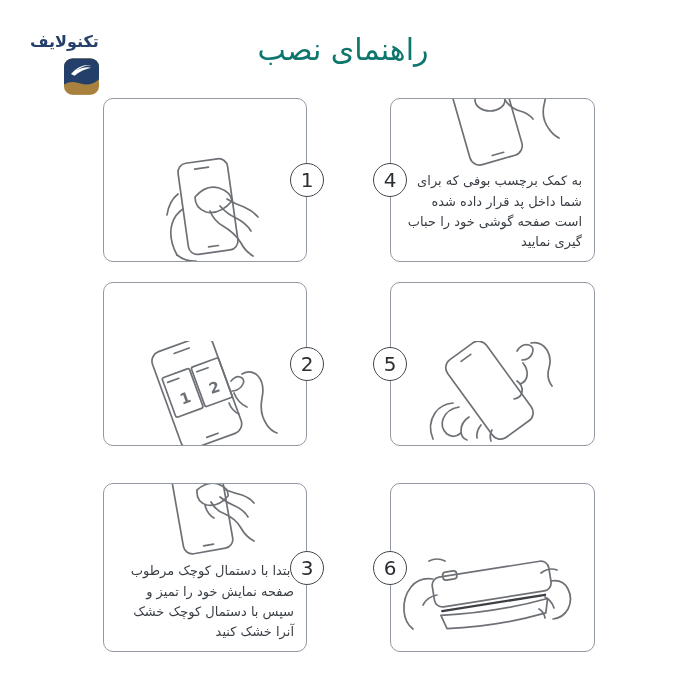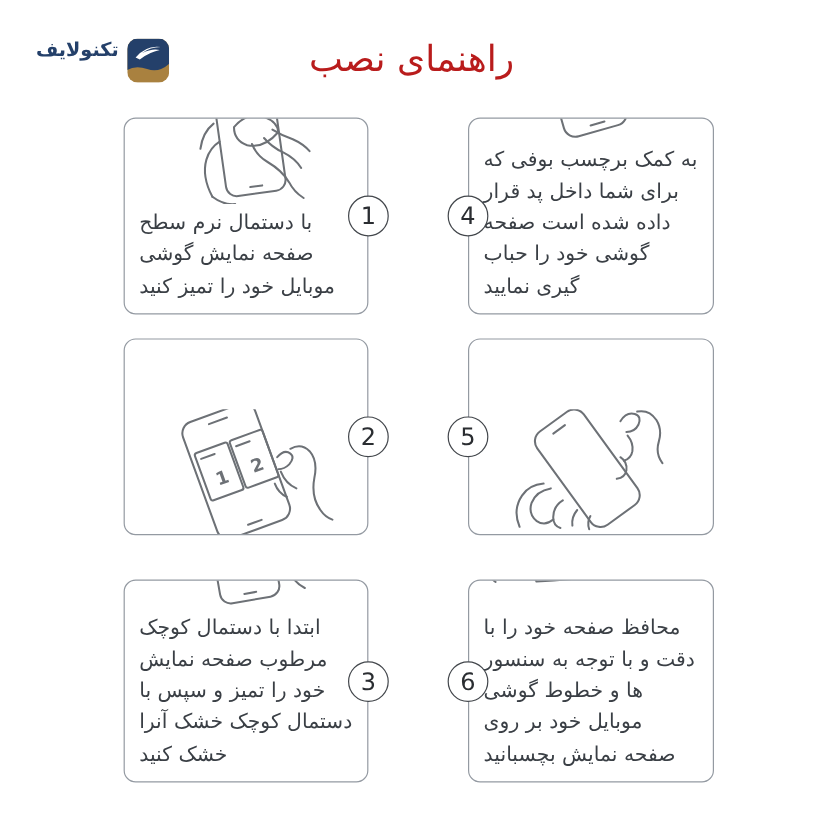--- a/index.html
+++ b/index.html
@@ -5,26 +5,26 @@
   * { margin:0; padding:0; box-sizing:border-box; }
   html, body { background:#ffffff; }
   body {
     width:686px; height:686px;
     font-family:"DejaVu Sans", sans-serif;
     position:relative; overflow:hidden;
   }
   .stage { position:absolute; inset:0; background:#ffffff; }
 
   
-  .logo { position:absolute; left:30px; top:32px; display:flex; align-items:flex-start; gap:7px; }
+  .logo { position:absolute; left:30px; top:32px; display:flex; align-items:flex-end; gap:7px;flex-direction:column; }
   .logo-text { color:#24406a; font-size:16px; font-weight:bold; direction:rtl; letter-spacing:0; }
   .logo-icon { width:35px; height:37px; display:block; }
   .page-title {
     position:absolute; top:32px; left:0; right:0;
-    text-align:center; font-size:30px; color:#b91c1c; direction:rtl;
+    text-align:center; font-size:30px; color:#0f766e; direction:rtl;
   }
 
   
   .panel {
     position:absolute; background:#fff;
     border:1.5px solid #949aa2; border-radius:10px;
     display:flex; flex-direction:column;
   }
   .p1 { left:103px; top:98px;  width:204px; height:164px; }
   .p4 { left:390px; top:98px;  width:205px; height:164px; }
@@ -32,22 +32,22 @@
   .p5 { left:390px; top:282px; width:205px; height:164px; }
   .p3 { left:103px; top:483px; width:204px; height:169px; }
   .p6 { left:390px; top:483px; width:205px; height:169px; }
 
   .illus { flex:1; display:flex; align-items:flex-end; justify-content:center; overflow:hidden; }
   .illu { stroke:#6d7176; fill:none; stroke-width:1.7; stroke-linecap:round; stroke-linejoin:round; }
   .illu text { fill:#6d7176; stroke:none; font-size:15px; font-weight:bold; font-family:"DejaVu Sans", sans-serif; }
   .illu .edge { stroke:#3c4045; stroke-width:2.4; }
 
   .caption {
-    direction:rtl; text-align:left;
-    font-size:17px; line-height:1.55; color:#3a3f45;
+    direction:rtl; text-align:right;
+    font-size:13px; line-height:1.55; color:#3a3f45;
     padding:3px 12px 9px 12px;
   }
 
   .badge {
     position:absolute; top:calc(50% - 17px);
     width:34px; height:34px; border-radius:50%;
     background:#fff; border:1.8px solid #43474c;
     display:flex; align-items:center; justify-content:center;
     font-size:20px; color:#2a2d31; z-index:3;
   }
@@ -87,21 +87,20 @@
         </g>
         <path d="M90,40 Q101,27 114,31 Q126,35 127,44 Q115,58 101,55 Q90,51 90,40 Z"></path>
         <path d="M105,54 q4,10 13,15 q12,7 18,17 q4,8 12,13"></path>
         <path d="M115,49 q7,8 16,12 q10,5 15,13"></path>
         <path d="M122,42 q8,5 17,8 q9,4 14,10"></path>
         <path d="M72,98 q-9,-17 -5,-31 q3,-10 11,-15"></path>
         <path d="M72,98 q9,7 19,6"></path>
         <path d="M62,58 q2,-14 11,-21"></path>
       </svg>
     </div>
-    <div class="caption">با دستمال نرم سطح صفحه نمایش گوشی موبایل خود را تمیز کنید</div>
   </div>
 
   <div class="panel p4">
     <div class="badge on-left">4</div>
     <div class="illus">
       <svg class="illu" width="200" height="104" viewBox="0 0 200 104">
         <g transform="rotate(-16 92 52)">
           <rect x="66" y="4" width="54" height="94" rx="10"></rect>
           <line x1="85" y1="11" x2="101" y2="11"></line>
           <line x1="88" y1="92" x2="100" y2="92"></line>
@@ -191,16 +190,15 @@
         </g>
         <path d="M40,28 q-14,-2 -22,8 q-8,10 -7,24 q1,12 9,18"></path>
         <path d="M44,44 q-10,2 -14,10"></path>
         <path d="M52,10 q-8,-4 -16,0"></path>
         <path d="M158,30 q12,-2 17,8 q5,10 0,20 q-5,9 -15,10"></path>
         <path d="M152,46 q7,4 9,11"></path>
         <path d="M146,58 q5,3 6,9"></path>
         <path d="M148,22 q8,-6 16,-3"></path>
       </svg>
     </div>
-    <div class="caption">محافظ صفحه خود را با دقت و با توجه به سنسور ها و خطوط گوشی موبایل خود بر روی صفحه نمایش بچسبانید</div>
   </div>
 
 </div>
 
 </body></html>

